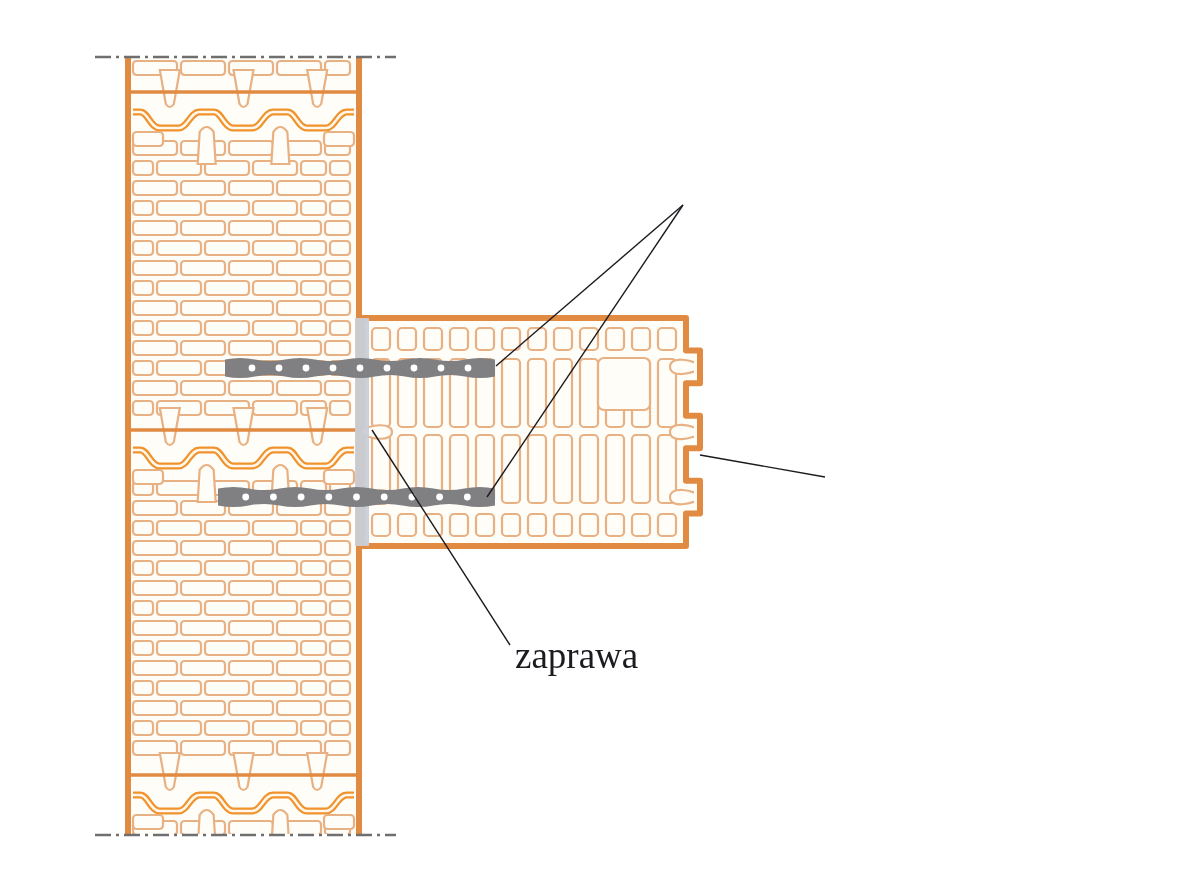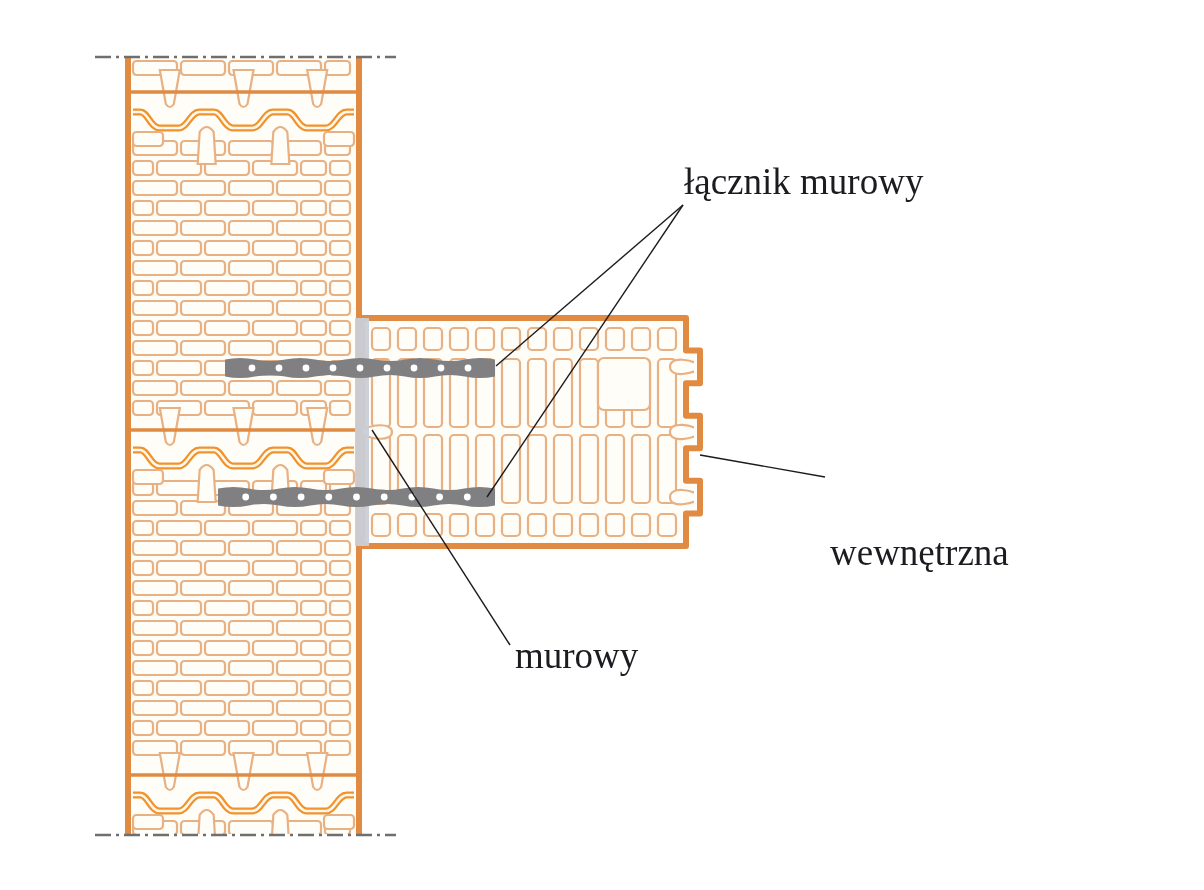--- a/index.html
+++ b/index.html
@@ -327,21 +327,19 @@
         <line x1="95" y1="835" x2="396" y2="835" stroke="#6f6f6f" stroke-width="2.6" stroke-dasharray="16 5 3 5"></line>
       </g>
     <g id="g-leaders">
         <line x1="683" y1="205" x2="496" y2="366" stroke="#1b1b20" stroke-width="1.4"></line>
         <line x1="683" y1="205" x2="487" y2="497" stroke="#1b1b20" stroke-width="1.4"></line>
         <line x1="825" y1="477" x2="700" y2="455" stroke="#1b1b20" stroke-width="1.4"></line>
         <line x1="510" y1="645" x2="372" y2="430" stroke="#1b1b20" stroke-width="1.4"></line>
       </g>
   </svg>
 
-  <div class="lbl" id="label-lacznik">łącznik murowy</div>
 
   <div class="lbl" id="label-wewnetrzna">
-    <div>wewnętrzna</div>
   </div>
 
-  <div class="lbl" id="label-zaprawa">murowy</div>
+  <div class="lbl" id="label-zaprawa">zaprawa</div>
 
 </div>
 
 </body></html>

